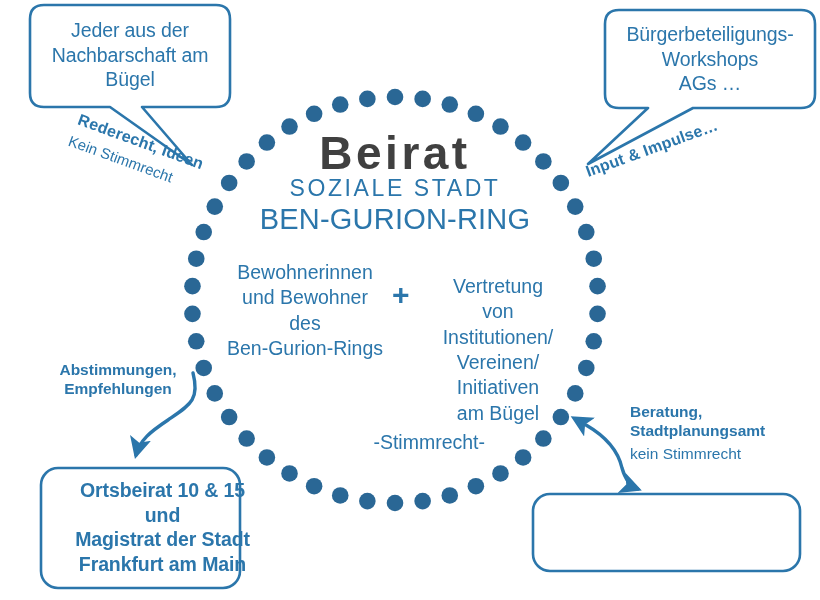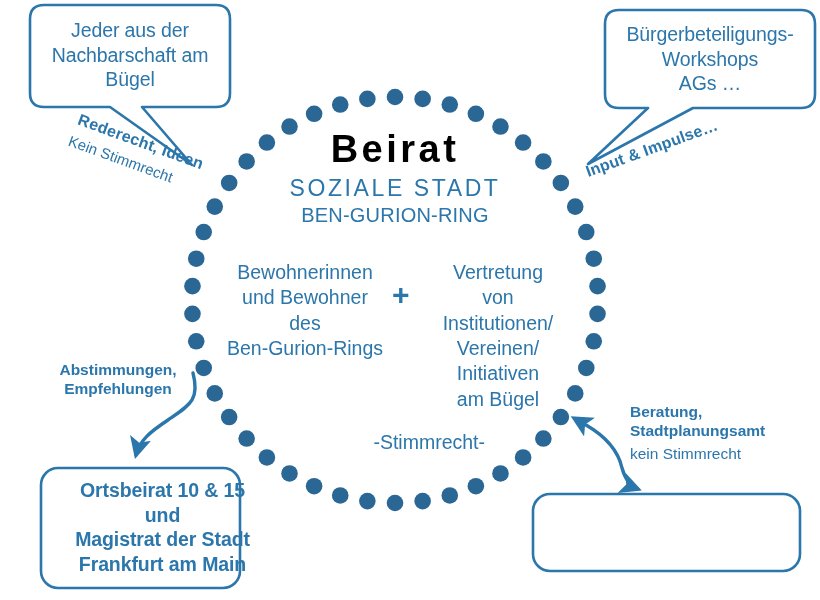--- a/index.html
+++ b/index.html
@@ -32,33 +32,33 @@
     color: #2b76ab;
     white-space: pre-line;
   }
 
   .callout-text {
     font-size: 19.5px;
     letter-spacing: -0.1px;
   }
 
   #title-beirat {
-    font-size: 38px;
+    font-size: 46px;
     font-weight: bold;
     letter-spacing: 3.5px;
-    color: #000000;
+    color: #404040;
     line-height: 1;
   }
   #title-sub1 {
     font-size: 23px;
     letter-spacing: 2.6px;
     line-height: 1;
   }
   #title-sub2 {
-    font-size: 20px;
+    font-size: 29px;
     letter-spacing: 0.2px;
     line-height: 1;
   }
 
   .member-col {
     font-size: 19.5px;
     line-height: 1.30;
   }
   #plus-sign {
     position: absolute;
@@ -190,21 +190,21 @@
   <div class="tx" id="title-sub1" style="left:255px; top:177px; width:280px;">SOZIALE STADT</div>
   <div class="tx" id="title-sub2" style="left:255px; top:205px; width:280px;">BEN-GURION-RING</div>
 
   <div class="tx member-col" id="member-left" style="left:215px; top:260px; width:180px;">Bewohnerinnen
 und Bewohner
 des
 Ben-Gurion-Rings</div>
 
   <div id="plus-sign" style="left:392px; top:280px;">+</div>
 
-  <div class="tx member-col" id="member-right" style="left:418px; top:260px; width:160px;">Vertretung
+  <div class="tx member-col" id="member-right" style="left:418px; top:274px; width:160px;">Vertretung
 von
 Institutionen/
 Vereinen/
 Initiativen
 am Bügel</div>
 
   <div class="tx" id="stimmrecht" style="left:305px; top:430px; width:180px;">-Stimmrecht-</div>
 
   <div class="rot-label rot-bold" style="left:82px; top:110px; transform:rotate(20deg); transform-origin:left top;">Rederecht, Ideen</div>
   <div class="rot-label rot-light" style="left:72px; top:132px; transform:rotate(20deg); transform-origin:left top;">Kein Stimmrecht</div>

